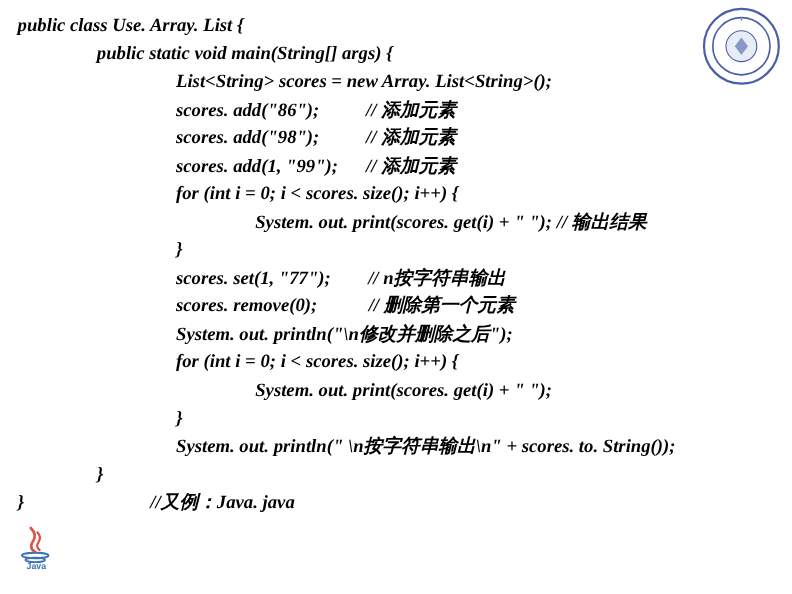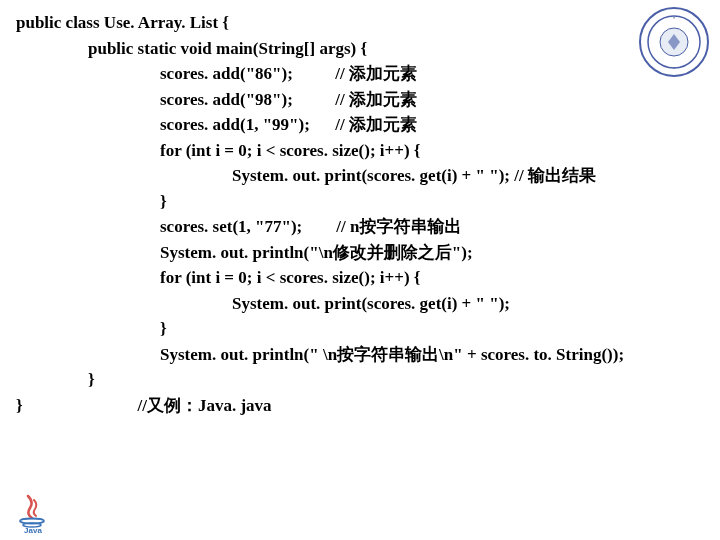--- a/index.html
+++ b/index.html
@@ -10,56 +10,59 @@
     background: #ffffff;
     font-family: "Times New Roman", serif;
     position: relative;
     overflow: hidden;
   }
   .content {
     padding: 10px 0 0 16px;
     font-size: 17px;
     line-height: 1.5;
     color: #000;
+    font-style: italic;
   }
   .bold { font-weight: bold; }
   .ind1 { padding-left: 72px; }
   .ind2 { padding-left: 144px; }
   .ind3 { padding-left: 216px; }
   .cmt { display:inline-block; }
   .line { white-space: pre; }
   .logo {
     position: absolute;
     top: 6px;
     right: 10px;
     width: 72px;
     height: 72px;
   }
   .java-logo {
     position: absolute;
-    bottom: 6px;
+    bottom: 22px;
     left: 10px;
     width: 46px;
     height: 40px;
     text-align: center;
   }
 </style>
 </head>
 <body>
 
 <div class="content">
   <div class="line bold">public class Use. Array. List {</div>
   <div class="line bold ind1">public static void main(String[] args) {</div>
+  <div class="line bold ind2">List&lt;String&gt; scores = new Array. List&lt;String&gt;();</div>
   <div class="line bold ind2"><span>scores. add("86");</span>          <span class="cmt">// 添加元素</span></div>
   <div class="line bold ind2"><span>scores. add("98");</span>          <span class="cmt">// 添加元素</span></div>
   <div class="line bold ind2"><span>scores. add(1, "99");</span>      <span class="cmt">// 添加元素</span></div>
   <div class="line bold ind2">for (int i = 0; i &lt; scores. size(); i++) {</div>
   <div class="line bold ind3">System. out. print(scores. get(i) + " "); // 输出结果</div>
   <div class="line bold ind2">}</div>
   <div class="line bold ind2"><span>scores. set(1, "77");</span>        <span class="cmt">// n按字符串输出</span></div>
+  <div class="line bold ind2"><span>scores. remove(0);</span>           <span class="cmt">// 删除第一个元素</span></div>
   <div class="line bold ind2">System. out. println("\n修改并删除之后");</div>
   <div class="line bold ind2">for (int i = 0; i &lt; scores. size(); i++) {</div>
   <div class="line bold ind3">System. out. print(scores. get(i) + " ");</div>
   <div class="line bold ind2">}</div>
   <div class="line bold ind2">System. out. println(" \n按字符串输出\n" + scores. to. String());</div>
   <div class="line bold ind1">}</div>
   <div class="line bold"><span>}</span>                           <span>//又例：Java. java</span></div>
 </div>
 
 <div class="logo">

